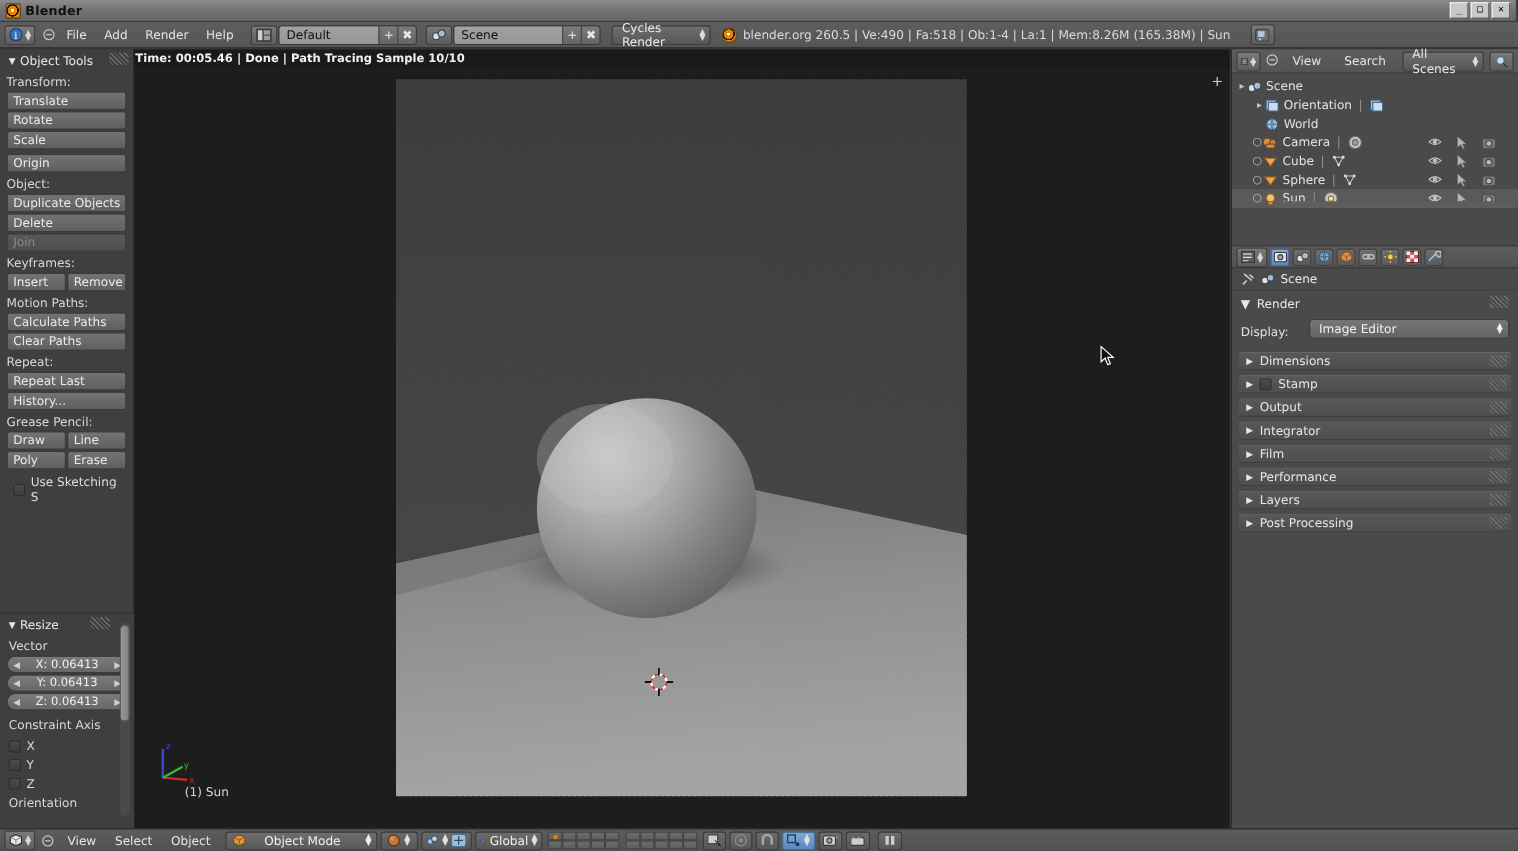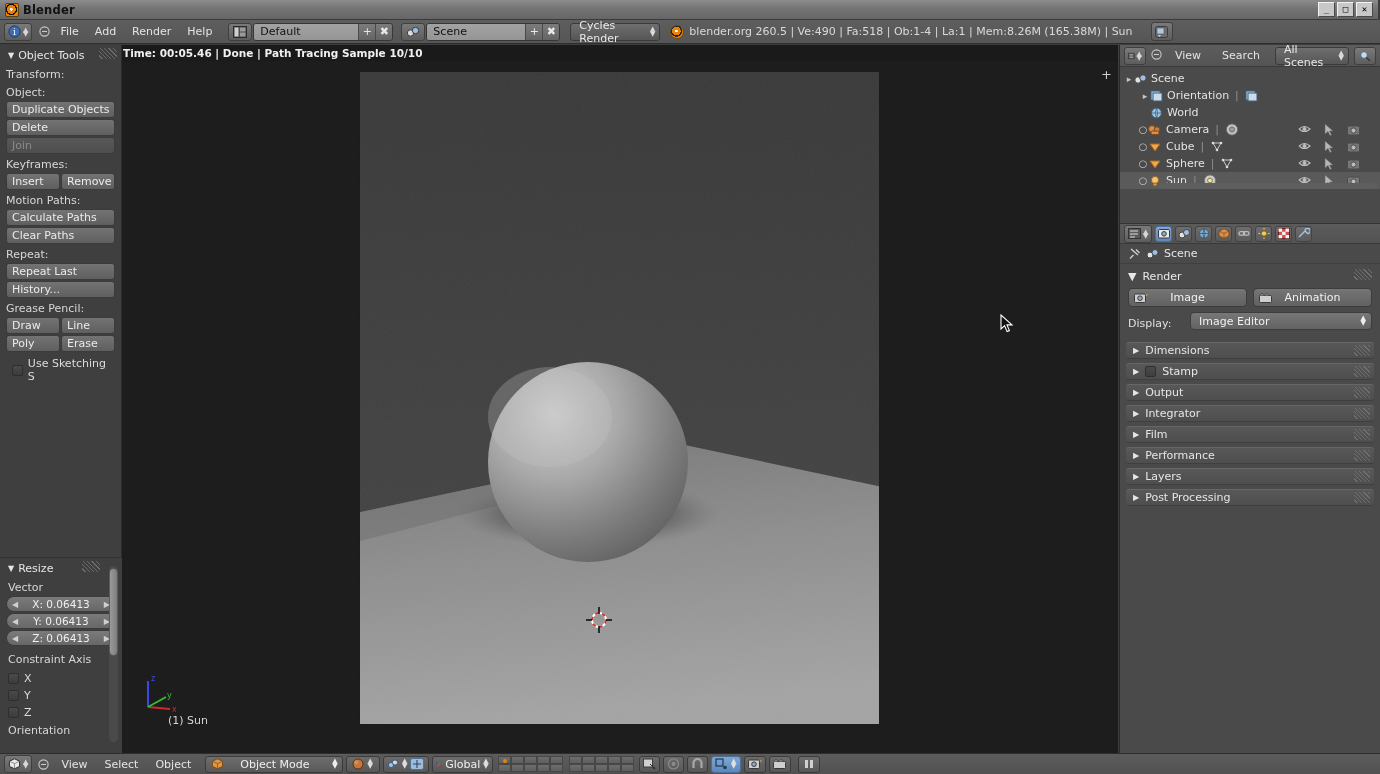--- a/index.html
+++ b/index.html
@@ -323,21 +323,21 @@
     <div style="width:8px"></div>
     <div class="icon-btn" style="min-width:24px;margin-right:1px;">
       <svg width="14" height="12" viewBox="0 0 14 12">
           <rect x="0.5" y="0.5" width="13" height="11" fill="#4d4d4d" stroke="#2a2a2a"></rect>
           <rect x="1.5" y="1.5" width="4" height="9" fill="#cfcfcf"></rect>
           <rect x="7" y="1.5" width="5.5" height="4" fill="#9a9a9a"></rect>
           <rect x="7" y="6.5" width="5.5" height="4" fill="#9a9a9a"></rect>
         </svg>
     </div>
     <div class="field-combo">
-      <div class="val" style="width:104px">Default</div>
+      <div class="val" style="width:90px">Default</div>
       <div class="mini">+</div>
       <div class="mini">✖</div>
     </div>
 
     <div style="width:8px"></div>
     <div class="icon-btn" style="min-width:24px;margin-right:1px;">
       <svg width="14" height="12" viewBox="0 0 14 12">
           <circle cx="4.5" cy="7" r="3.2" fill="#dcdcdc" stroke="#3a3a3a"></circle>
           <circle cx="9.5" cy="4.5" r="3.2" fill="#9fbfe0" stroke="#3a3a3a"></circle>
         </svg>
@@ -372,20 +372,26 @@
   </div>
 
   <div class="toolshelf">
     <div class="panel-head">
       <span class="tri">▼</span>
       <span>Object Tools</span>
       <span class="grip"></span>
     </div>
 
     <div class="label">Transform:</div>
+    <div class="btn-col">
+      <div class="tbtn">Translate</div>
+      <div class="tbtn">Rotate</div>
+      <div class="tbtn">Scale</div>
+      <div class="tbtn gap">Origin</div>
+    </div>
 
     <div class="label">Object:</div>
     <div class="btn-col">
       <div class="tbtn">Duplicate Objects</div>
       <div class="tbtn">Delete</div>
       <div class="tbtn disabled">Join</div>
     </div>
 
     <div class="label">Keyframes:</div>
     <div class="btn-col">
@@ -806,37 +812,20 @@
         </svg>
       <span>Scene</span>
     </div>
 
     <div class="prop-panel-open">
       <div class="prop-head">
         <span class="tri">▼</span>
         <span>Render</span>
         <span class="grip" style="right:8px;top:1px"></span>
       </div>
-      <div class="bigbtn-row">
-        <div class="bigbtn">
-          <svg class="lico" width="14" height="12" viewBox="0 0 14 12">
-              <rect x="0.5" y="2" width="11" height="8.5" rx="1.2" fill="#cfcfcf" stroke="#3a3a3a"></rect>
-              <circle cx="6" cy="6.2" r="2.3" fill="#8da9c4" stroke="#3a3a3a"></circle>
-              <path d="M11 1 l1.2 1.8 l1.6 -.6 l-1 2" fill="#f0c14a"></path>
-            </svg>
-          <span>Image</span>
-        </div>
-        <div class="bigbtn">
-          <svg class="lico" width="14" height="12" viewBox="0 0 14 12">
-              <rect x="0.5" y="3.5" width="12" height="7" rx="1" fill="#cfcfcf" stroke="#3a3a3a"></rect>
-              <path d="M0.5 3.5 L3 1 L5.4 3.5 M5.4 3.5 L7.9 1 L10.3 3.5" fill="#8a8a8a" stroke="#3a3a3a" stroke-width=".7"></path>
-            </svg>
-          <span>Animation</span>
-        </div>
-      </div>
       <div class="disp-row">
         <span class="lbl">Display:</span>
         <div class="disp-sel">
           <span>Image Editor</span>
           <span class="arrows">
               <span>▲</span>
               <span>▼</span>
             </span>
         </div>
       </div>

